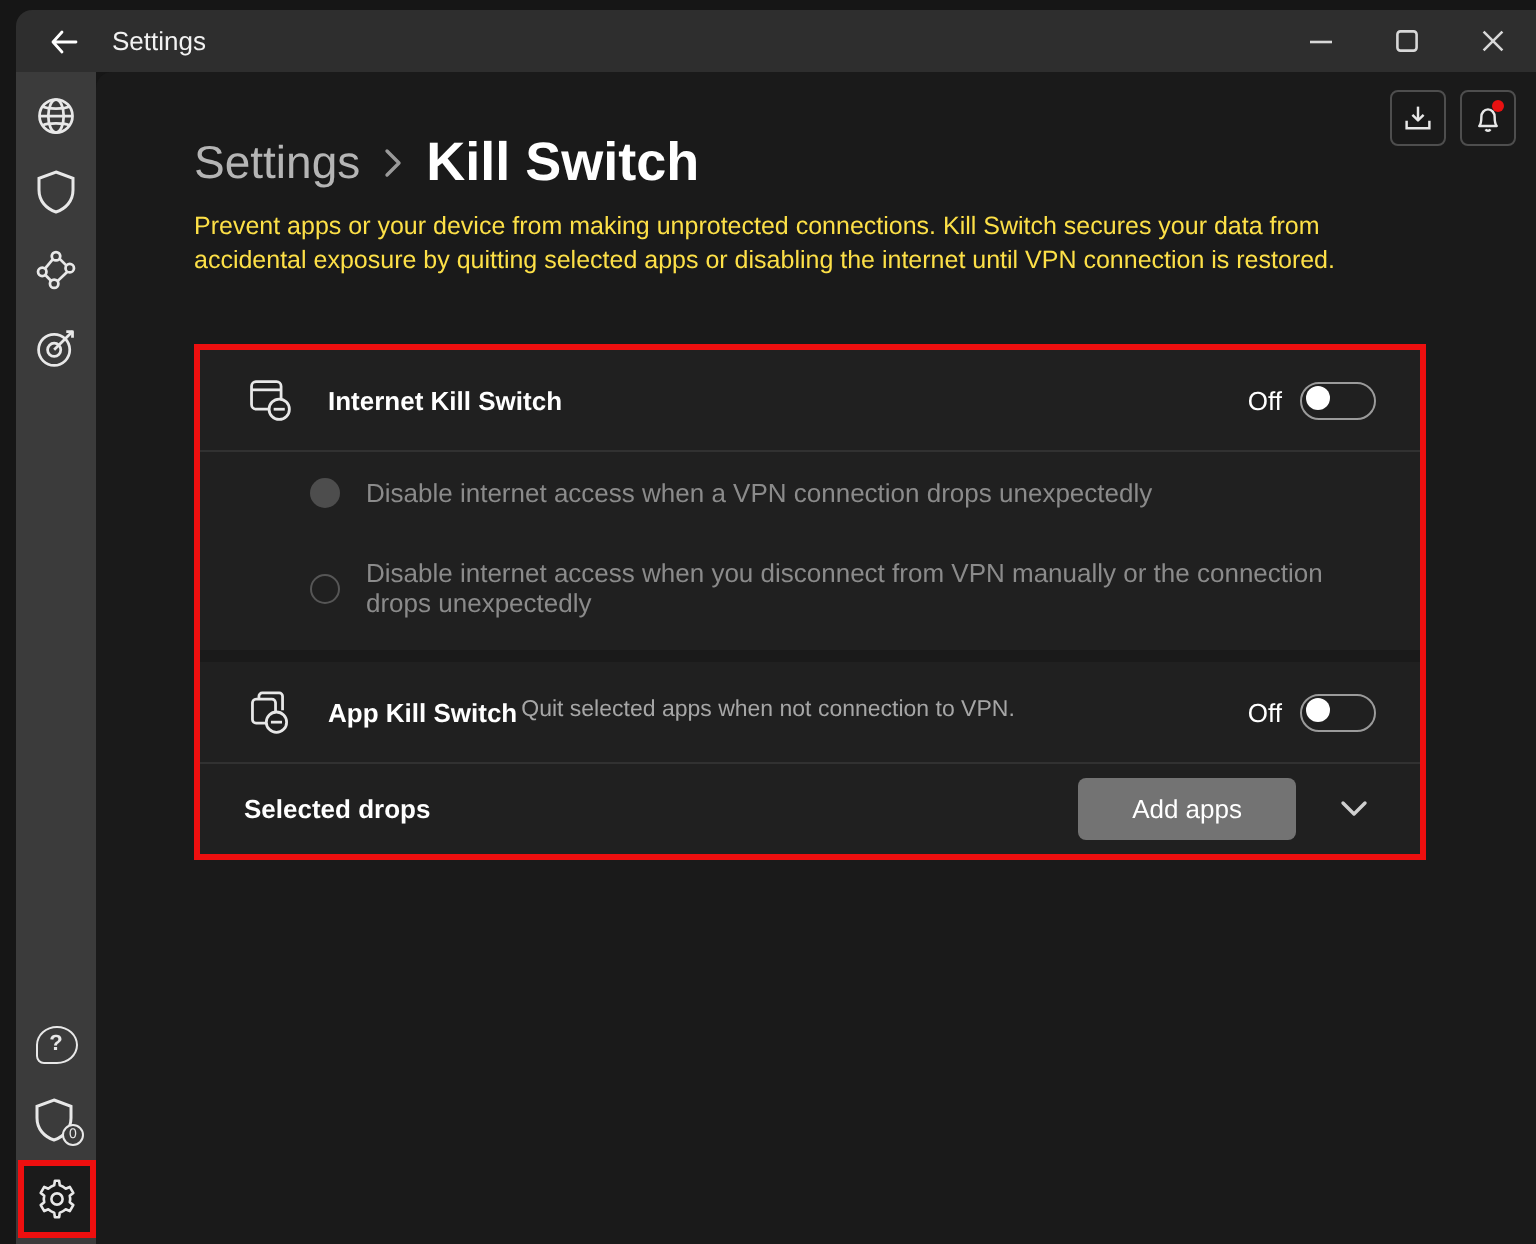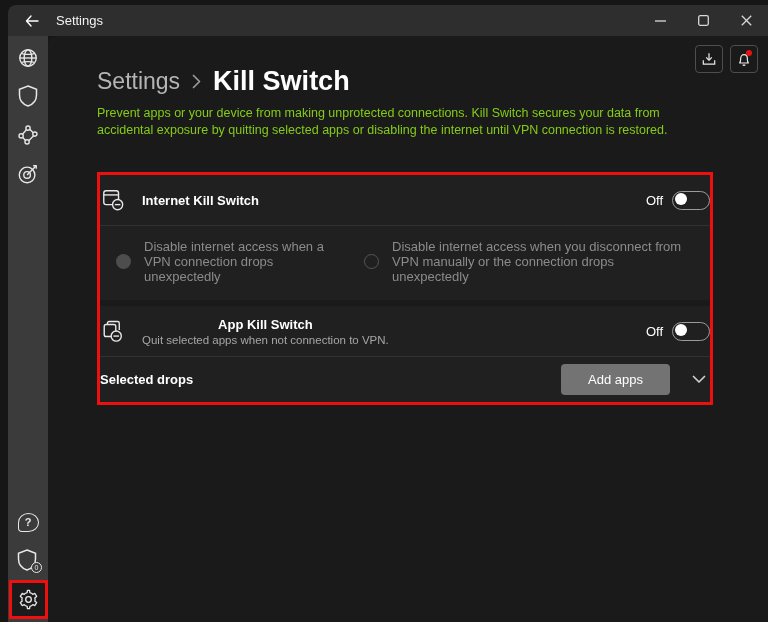--- a/index.html
+++ b/index.html
@@ -71,53 +71,53 @@
     background:#e81111; border-radius:50%;
   }
   .breadcrumb {
     position:absolute; left:49px; top:30px;
     display:flex; align-items:center; gap:12px;
   }
   .crumb-parent { font-size:23px; color:#b5b5b5; font-weight:500; cursor:pointer; }
   .crumb-current { font-size:27px; color:#ffffff; font-weight:700; }
   .description {
     position:absolute; left:49px; top:69px; width:608px;
-    font-size:12.5px; line-height:17px; color:#84cc16;
+    font-size:12.5px; line-height:17px; color:#fde047;
   }
   
   .panel {
     position:absolute; left:49px; top:136px; width:616px;
     border:3px solid #ee0f0f;
   }
   .card { background:#202020; }
   .card + .card { margin-top:6px; }
   .row {
-    display:flex; align-items:center; padding:0 0;
+    display:flex; align-items:center; padding:0 22px;
   }
   .row-main { flex:1; display:flex; align-items:center; gap:16px; }
-  .row-titles { display:flex; flex-direction:column; gap:2px;text-align:center; }
+  .row-titles { display:flex; flex-direction:row; gap:2px; }
   .row-title { font-size:13px; font-weight:600; color:#ffffff; }
   .row-sub { font-size:11.5px; color:#a6a6a6; }
   .sep { height:1px; background:#313131; margin:0; }
   .row-iks { height:50px; }
   .row-aks { height:50px; }
   .row-apps { height:45px; }
   
   .toggle-group { display:flex; align-items:center; gap:9px; }
   .toggle-state { font-size:13px; color:#ffffff; }
   .toggle {
     width:38px; height:19px; border:1.6px solid #9b9b9b; border-radius:10px;
     position:relative; cursor:pointer; background:transparent;
   }
   .toggle .knob {
     position:absolute; left:2px; top:1.8px; width:12px; height:12px;
     background:#ffffff; border-radius:50%;
   }
   
-  .radio-group { padding:13px 16px 16px 16px; display:flex; flex-direction:row; gap:25px; }
+  .radio-group { padding:13px 16px 16px 16px; display:flex; flex-direction:column; gap:25px;margin-left:39px; }
   .radio-row { display:flex; align-items:center; gap:13px; cursor:pointer; }
   .radio-circle { width:15px; height:15px; border-radius:50%; flex:0 0 auto; }
   .radio-selected { background:#4d4d4d; }
   .radio-unselected { border:1.6px solid #565656; background:transparent; }
   .radio-label { font-size:13px; color:#8b8b8b; }
   
   .add-apps-btn {
     background:#737373; color:#ffffff; border:none; border-radius:4px;
     font-size:13px; font-family:inherit; padding:8px 27px; cursor:pointer;
   }

